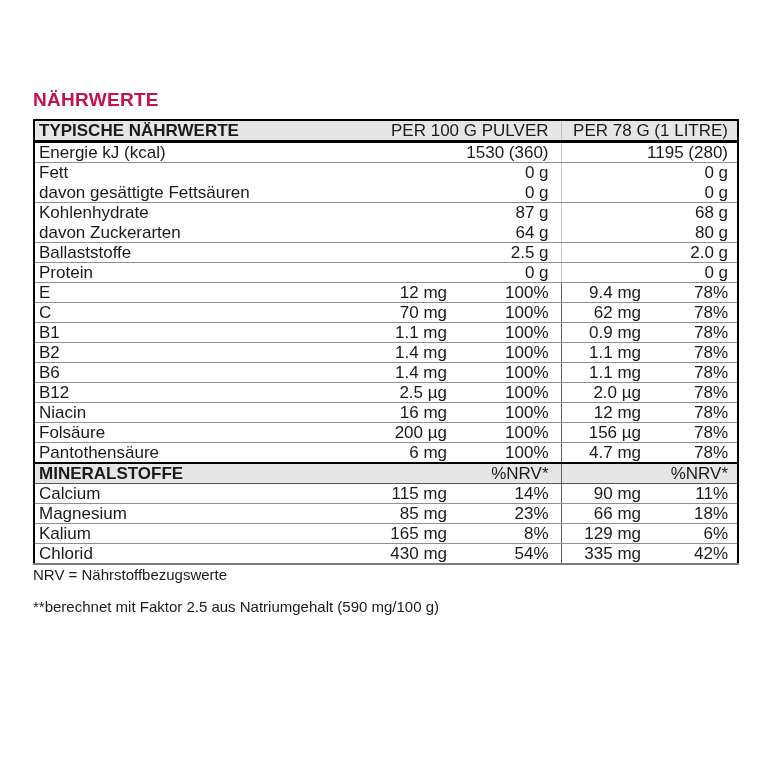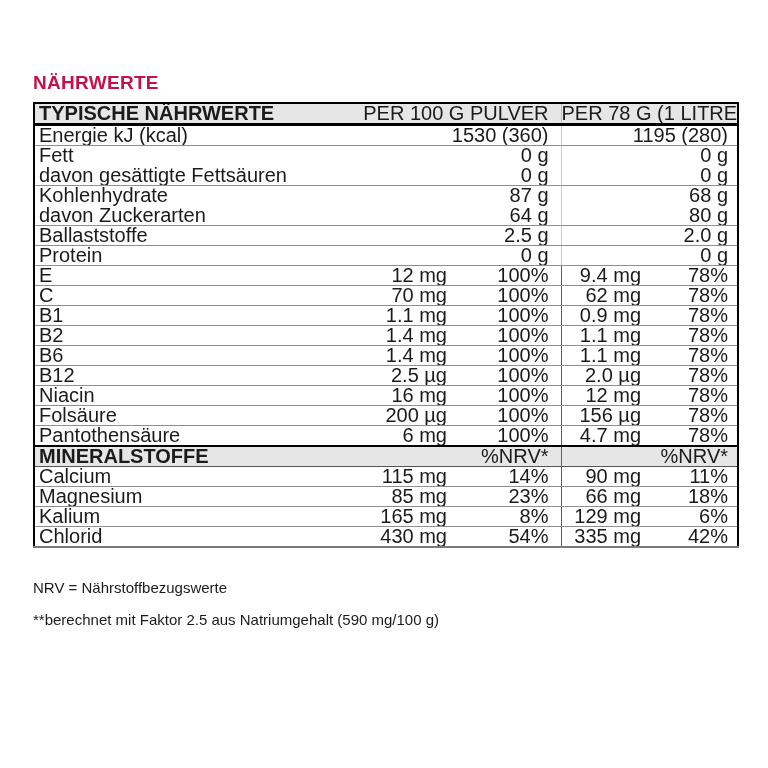--- a/index.html
+++ b/index.html
@@ -6,34 +6,34 @@
   html, body {
     width: 768px; height: 768px;
     background: #ffffff;
     font-family: "Liberation Sans", sans-serif;
     color: #1b1b1b;
     overflow: hidden;
   }
   .content {
     position: absolute;
     left: 33px;
-    top: 72px;
+    top: 89px;
     width: 560px;
   }
   .page-title {
     color: var(--title-color, #C4134B);
     font-size: 19px;
     font-weight: bold;
     letter-spacing: 0.3px;
     margin-bottom: 6px;
   }
   table.nutrition {
     width: 704px;
     border-collapse: collapse;
-    font-size: 20px;
+    font-size: 17px;
     table-layout: fixed;
     border: 2px solid #000;
     border-bottom: 2px solid #7a7a7a;
     margin-top: 8px;
   }
   th, td {
     height: 20px;
     line-height: 19px;
     padding: 0;
     white-space: nowrap;
@@ -52,21 +52,21 @@
   thead th.grp { border-left: 1px solid #bfbfbf; }
   tr.row td { border-bottom: 1px solid #8f8f8f; }
   tr.no-b td { border-bottom: 0; }
   tr.section td {
     background: var(--header-bg, #E6E6E6);
     border-top: 2px solid #000;
     border-bottom: 1px solid #555;
   }
   tbody.light td.grp { border-left: 1px solid #c9c9c9; }
   tbody.dark td.grp { border-left: 1px solid #5f5f5f; }
-  .footnotes { margin-top: 31px; }
+  .footnotes { margin-top: 1px; }
   .footnote { font-size: 15px; color: #1b1b1b; line-height: 18px; }
   .footnote + .footnote { margin-top: 14px; }
 </style>
 </head>
 <body>
 
 <div class="content">
 
   <div class="page-title">NÄHRWERTE</div>
 

